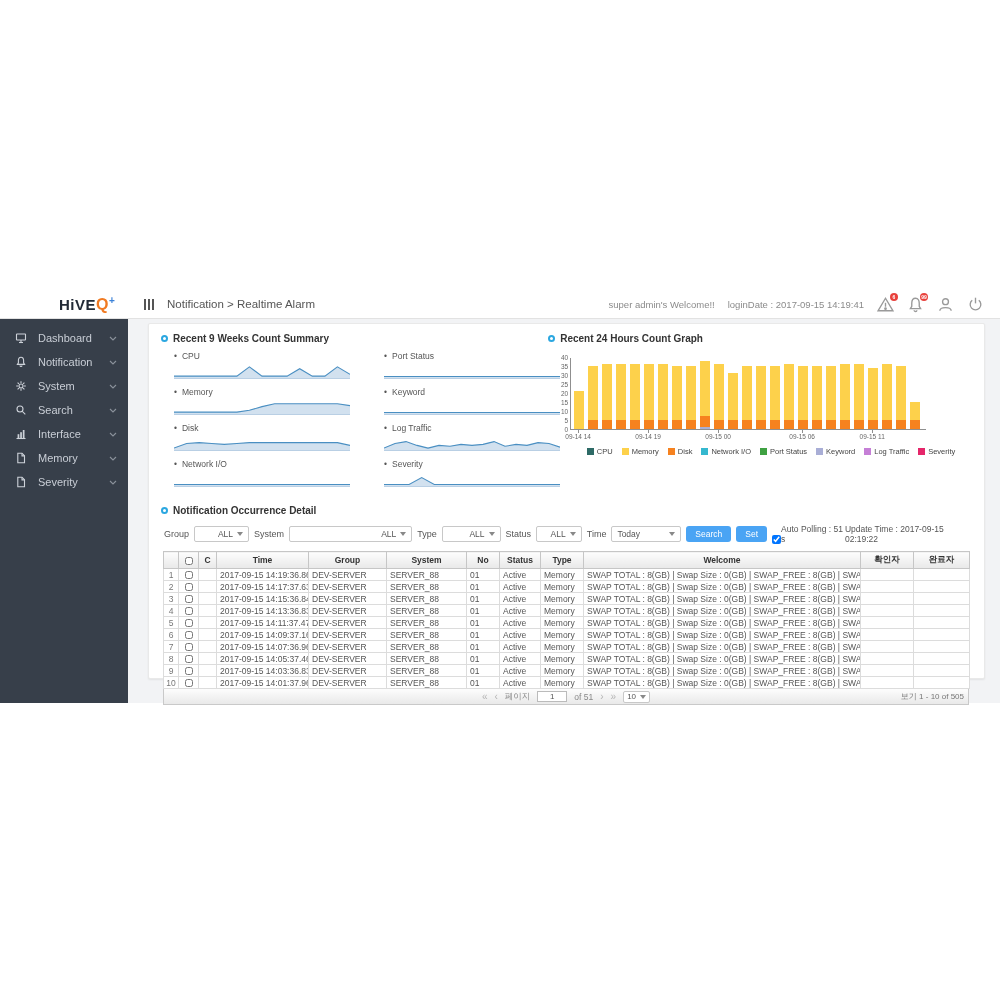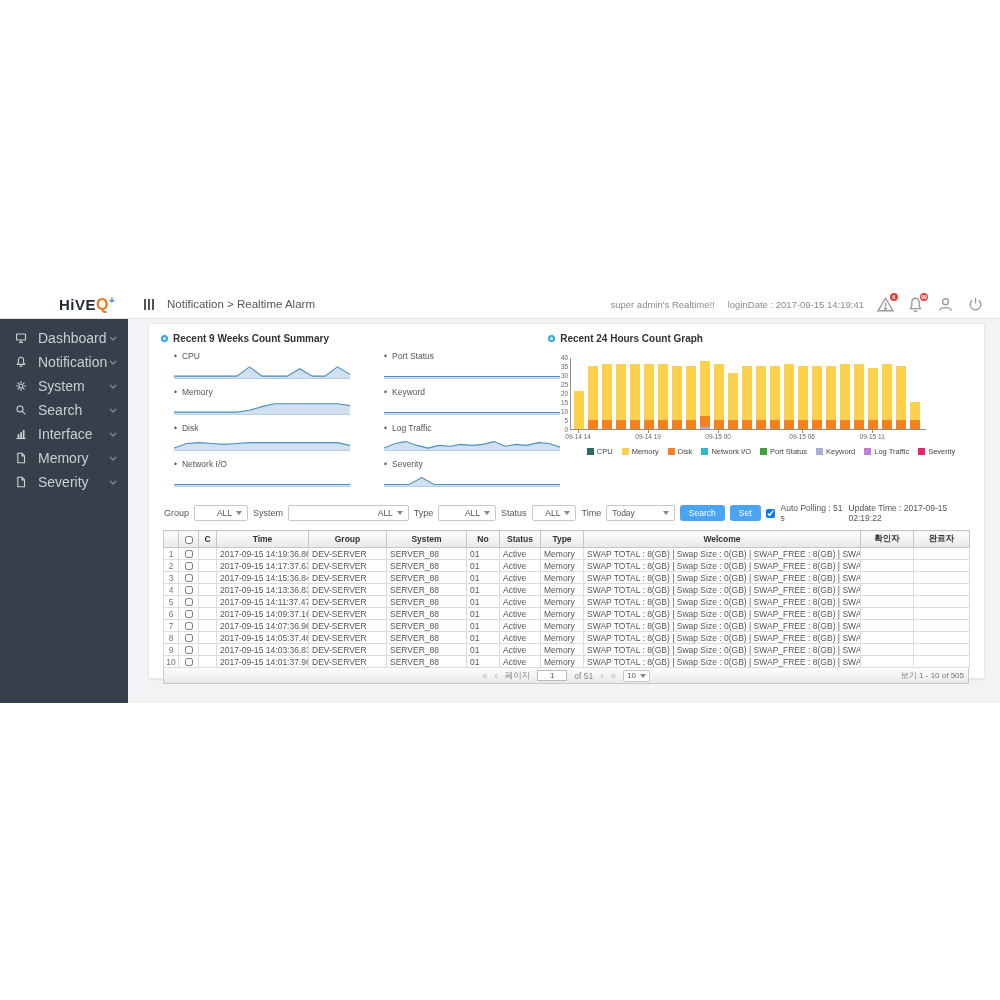--- a/index.html
+++ b/index.html
@@ -20,21 +20,21 @@
   .hd-right .txt { font-size:9.5px; color:#8b8b8b; white-space:nowrap; }
   .hicon { position:relative; width:17px; height:17px; color:#9a9a9a; }
   .hicon svg { width:17px; height:17px; display:block; }
   .badge { position:absolute; top:-3px; right:-4px; min-width:8px; height:8px; padding:0 1px;
            background:#e8413c; color:#fff; border-radius:5px; font-size:5px; line-height:8px;
            text-align:center; font-weight:bold; }
 
   
   .main { display:flex; height:384px; }
   .sidebar { width:128px; background:#373f4a; padding-top:7px; flex:none; }
-  .nav-item { height:24px; display:flex; align-items:center; padding:0 11px 0 15px; color:#c9ced6; font-size:14px; cursor:pointer; }
+  .nav-item { height:24px; display:flex; align-items:center; padding:0 11px 0 15px; color:#c9ced6; font-size:11px; cursor:pointer; }
   .nav-item .nicon { width:12px; height:12px; margin-right:11px; color:#cdd2d9; flex:none; }
   .nav-item .nicon svg { width:12px; height:12px; display:block; }
   .nav-item .chev { margin-left:auto; color:#8b929b; }
   .nav-item .chev svg { width:8px; height:7px; display:block; }
 
   .content { flex:1; background:#f2f3f5; padding:4px 15px 0 20px; }
   .card { background:#fff; border:1px solid #e9e9e9; border-radius:2px; box-shadow:0 1px 2px rgba(0,0,0,.07);
           height:356px; padding:9px 12px 0 12px; }
 
   .sec-title { display:flex; align-items:center; gap:5px; font-size:10px; font-weight:bold; color:#333; }
@@ -65,21 +65,21 @@
 
   
   .detail-title { margin-top:10px; }
   .filter-row { display:flex; align-items:center; gap:5px; margin:8px 0 7px 3px; font-size:9px; color:#555; }
   .sel { display:inline-flex; align-items:center; justify-content:flex-end; gap:4px; height:16px;
          border:1px solid #c8c8c8; border-radius:2px; background:#fff; padding:0 5px; font-size:8.5px; color:#555; cursor:pointer; }
   .sel .arr { width:0; height:0; border-left:3px solid transparent; border-right:3px solid transparent; border-top:4px solid #888; }
   .sel.native { justify-content:space-between;text-align:right; }
   .btn { height:16px; padding:0 9px; background:#4aa4f4; color:#fff; border:none; border-radius:3px;
          font-size:8.5px; font-family:"Liberation Sans",sans-serif; cursor:pointer; }
-  .poll { margin-left:auto; display:flex; align-items:center; gap:6px; font-size:8.5px; color:#555; padding-right:2px; }
+  .poll { margin-left:auto; display:flex; align-items:flex-end; font-size:8.5px; color:#555; padding-right:2px; }
   .poll input { width:9px; height:9px; margin:0; }
 
   
   table.grid { border-collapse:collapse; table-layout:fixed; width:806px; margin-left:2px; }
   table.grid th { background:linear-gradient(#fdfdfd,#e8e8e8); border:1px solid #c6c6c6; height:17px;
                   font-size:8.5px; color:#333; font-weight:bold; text-align:center; overflow:hidden; white-space:nowrap; }
   table.grid td { border:1px solid #dcdcdc; height:12px; font-size:8.5px; color:#555; padding:0 3px;
                   white-space:nowrap; overflow:hidden; background:#fff; }
   table.grid td.c-num { text-align:center; color:#777; padding:0; }
   table.grid td.c-chk { text-align:center; padding:0; }
@@ -101,21 +101,21 @@
 
   <div class="hd">
     <div class="logo"><span class="hive">HiVE</span><span class="q">Q</span><span class="plus">+</span></div>
     <div class="hamburger">
           <i></i>
           <i></i>
           <i></i>
         </div>
     <div class="crumb">Notification &gt; Realtime Alarm</div>
     <div class="hd-right">
-      <span class="txt">super admin's Realtime!!</span>
+      <span class="txt">super admin's Welcome!!</span>
       <span class="txt">loginDate : 2017-09-15 14:19:41</span>
       <span class="hicon">
         <svg viewBox="0 0 15 15" fill="none" stroke="currentColor" stroke-width="1.2">
               <path d="M7.5 2 L14 13 H1 Z"></path>
               <line x1="7.5" y1="6" x2="7.5" y2="9.5"></line>
               <circle cx="7.5" cy="11.2" r="0.6" fill="currentColor"></circle>
             </svg>
         <span class="badge">6</span>
       </span>
       <span class="hicon">
@@ -487,20 +487,24 @@
                     </span>
                     <span class="leg-item">
                       <span class="leg-sw" style="background:#e5266a"></span>
                       <span>Severity</span>
                     </span>
                   </div>
             </div>
           </div>
         </div>
 
+        <div class="sec-title detail-title">
+          <span class="ring"></span>
+          <span>Notification Occurrence Detail</span>
+        </div>
 
         <div class="filter-row">
           <span>Group</span>
           <span class="sel" style="width:58px">
                 <span>ALL</span>
                 <span class="arr"></span>
               </span>
           <span>System</span>
           <span class="sel" style="width:131px">
                 <span>ALL</span>

